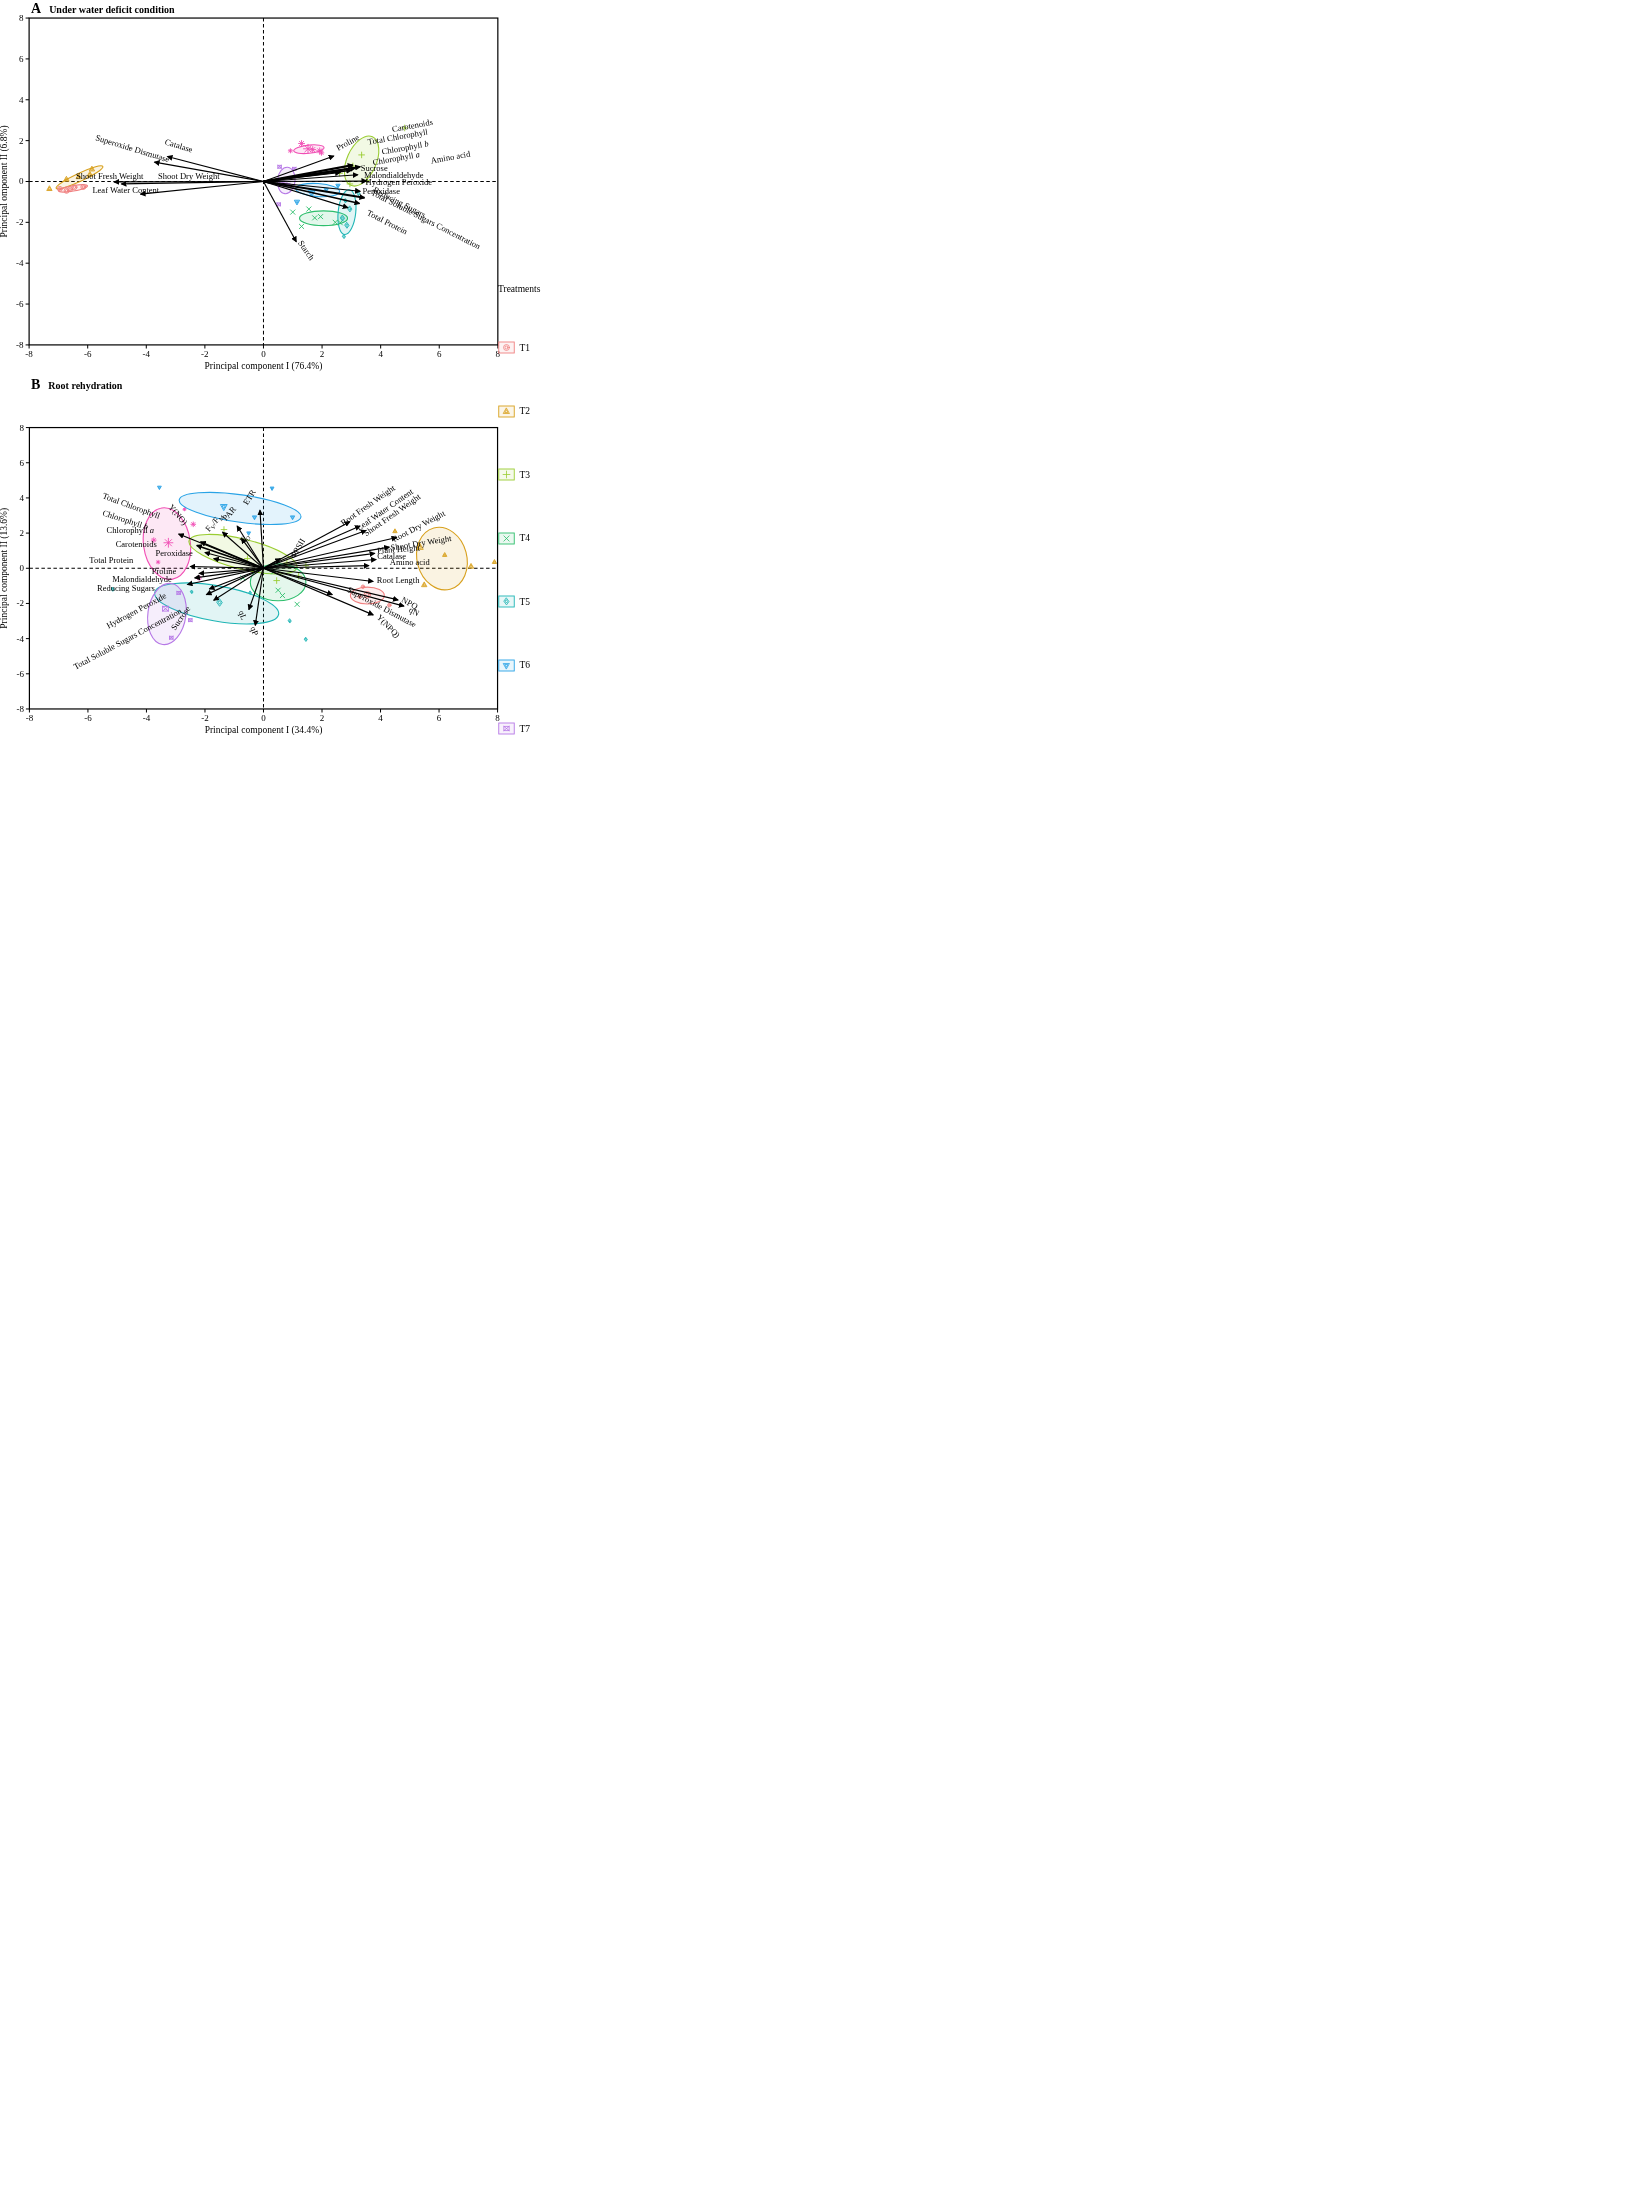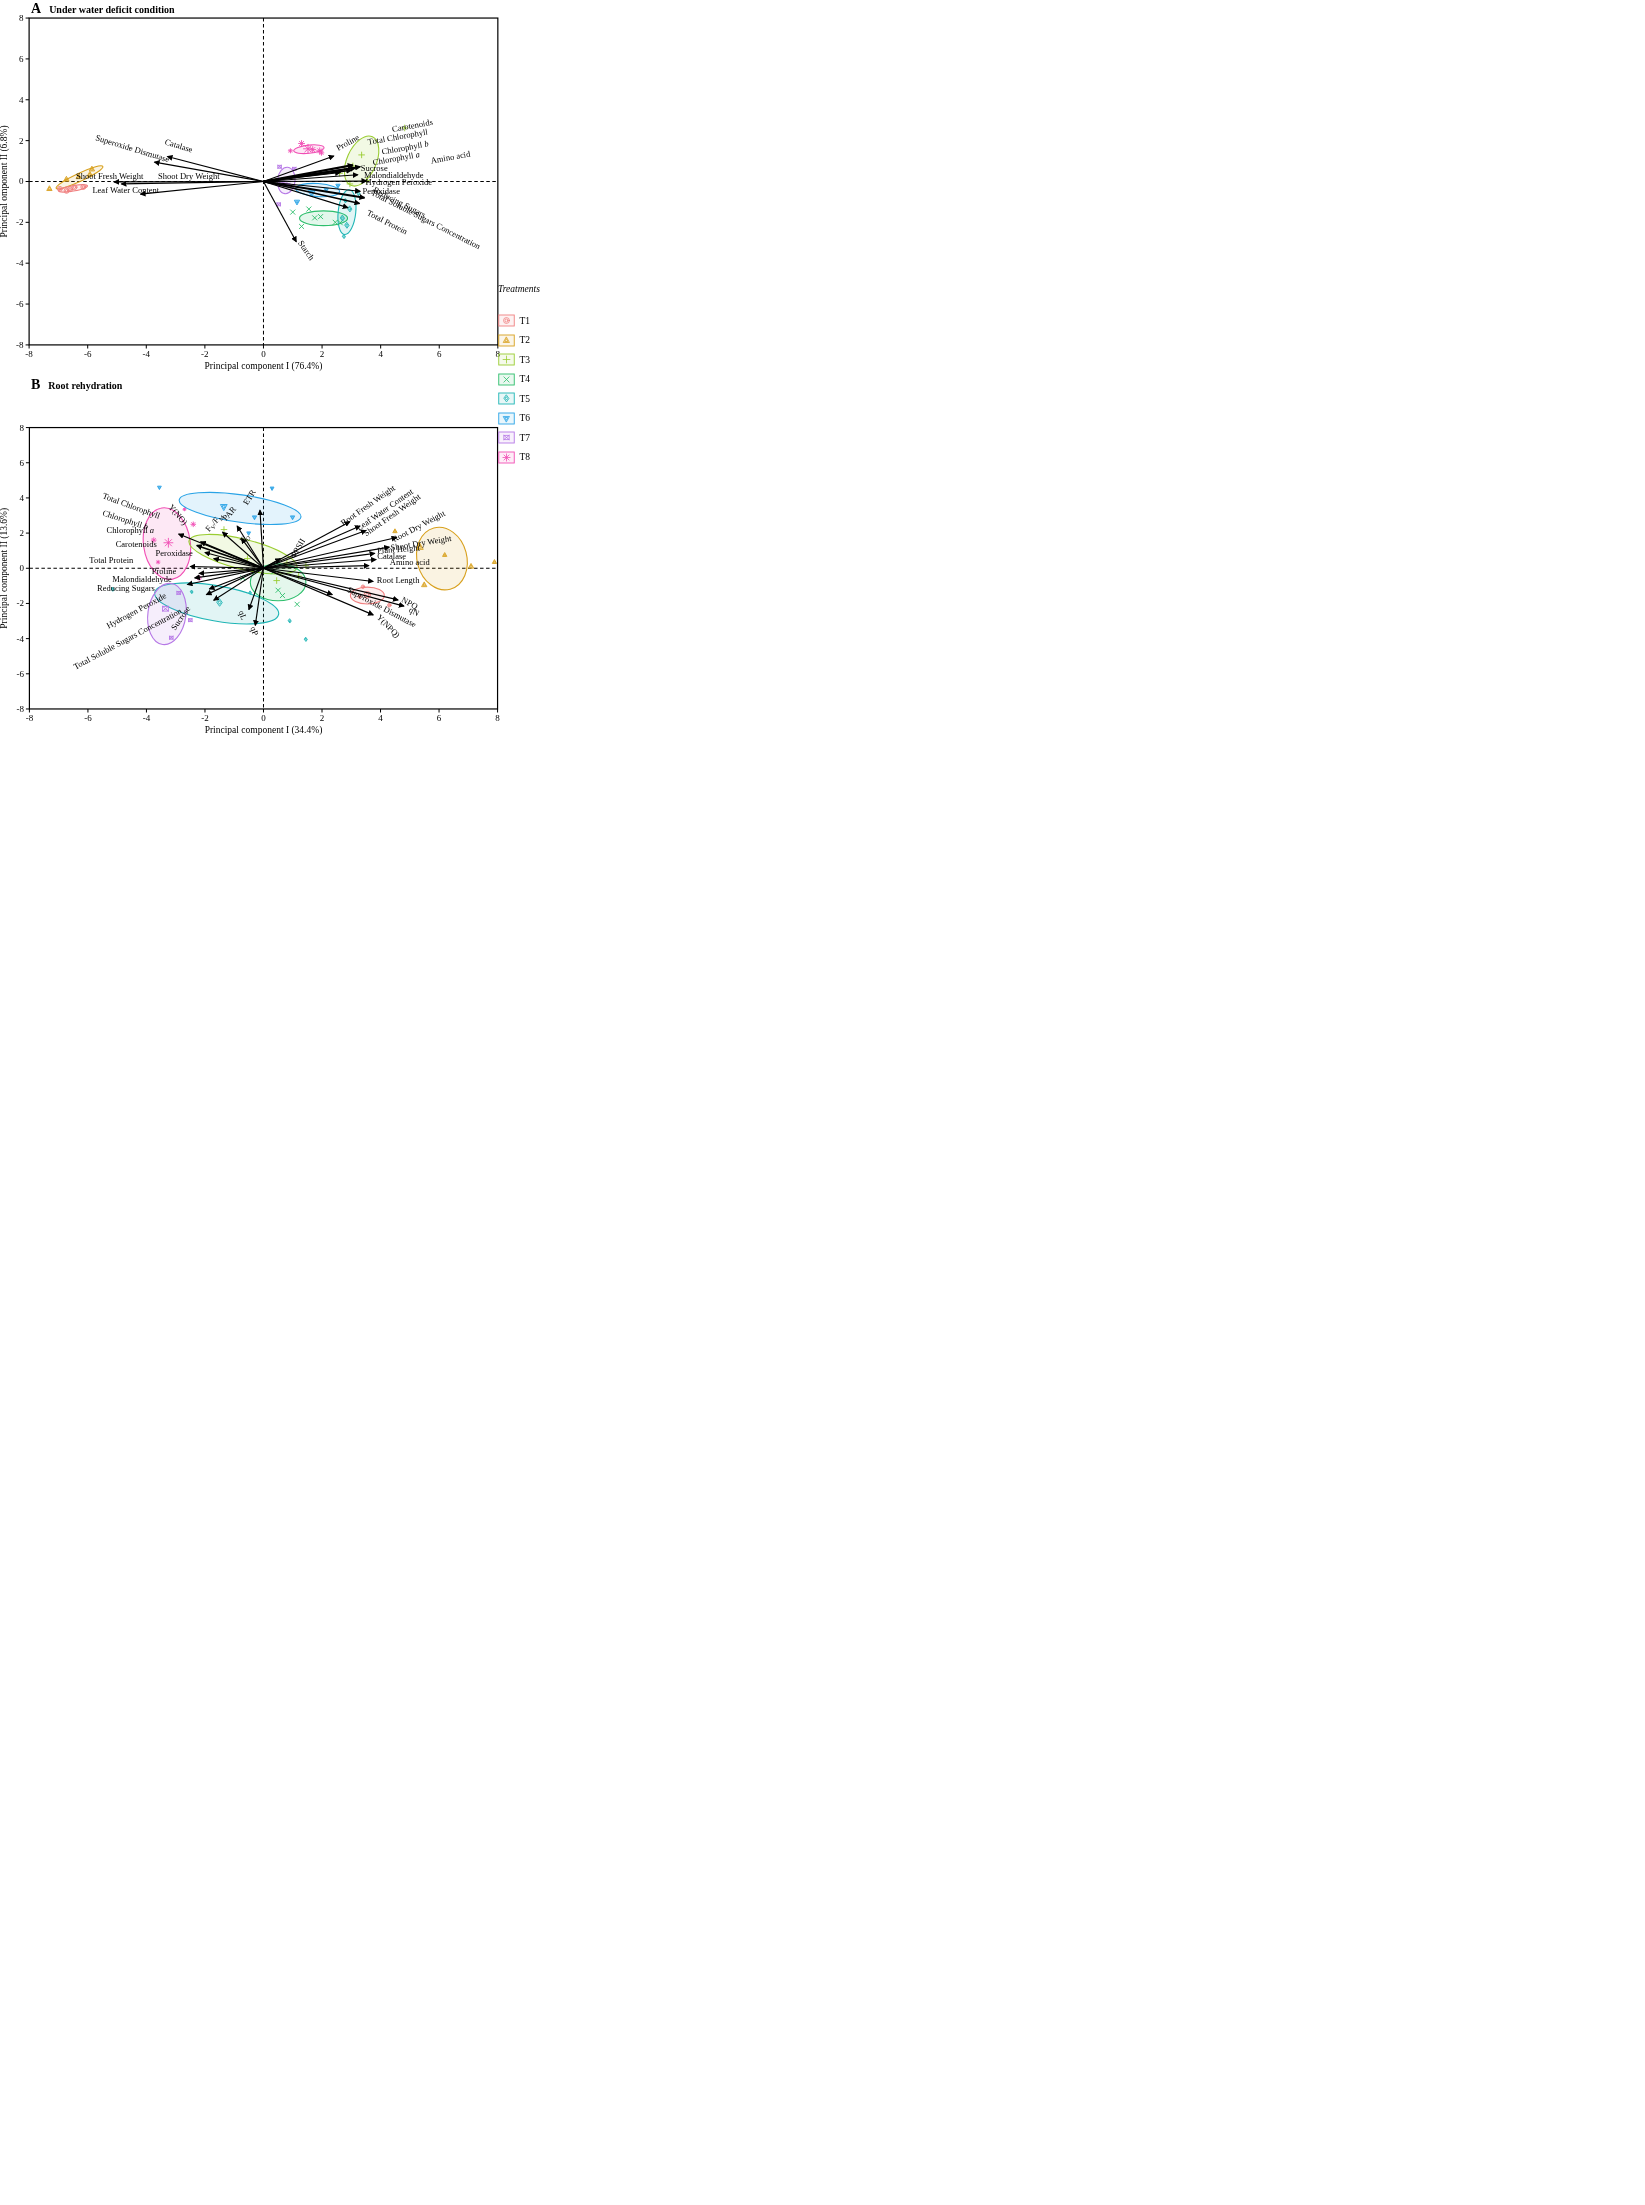--- a/index.html
+++ b/index.html
@@ -7,22 +7,22 @@
         font-family:"Liberation Serif","DejaVu Serif",serif;}
   .panel-title{position:absolute;display:flex;align-items:baseline;gap:8px;color:#000;}
   .panel-letter{font-weight:bold;font-size:14px;}
   .panel-name{font-weight:bold;font-size:10px;}
   #titleA{left:31px;top:1px;}
   #titleB{left:31px;top:377px;}
   svg{position:absolute;left:0;}
   #panelA{top:0;}
   #panelB{top:381px;}
   .legend{position:absolute;left:498px;top:284px;width:50px;}
-  .legend-title{font-size:9.5px;color:#000;margin-bottom:17px;font-style:italic;}
-  .legend-item{display:flex;align-items:center;gap:4.5px;height:19.5px;}
+  .legend-title{font-size:9.5px;color:#000;margin-bottom:0;}
+  .legend-item{display:flex;align-items:center;gap:4.5px;height:19.5px;margin-top:44px;}
   .legend-item span{font-size:9.5px;color:#000;}
 </style>
 </head>
 <body>
 
 <div class="page">
 
   <div class="panel-title" id="titleA">
     <span class="panel-letter">A</span>
     <span class="panel-name">Under water deficit condition</span>

